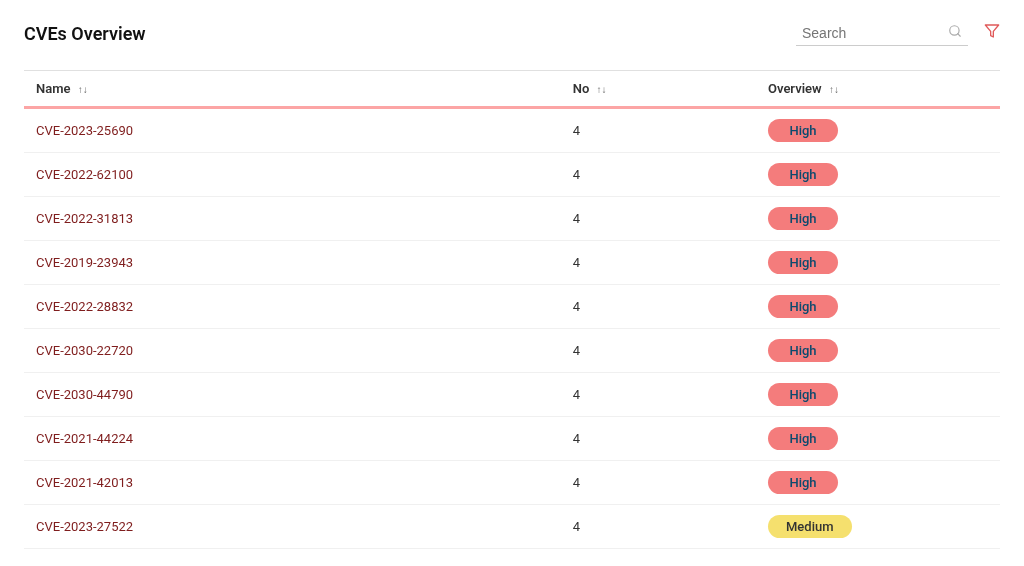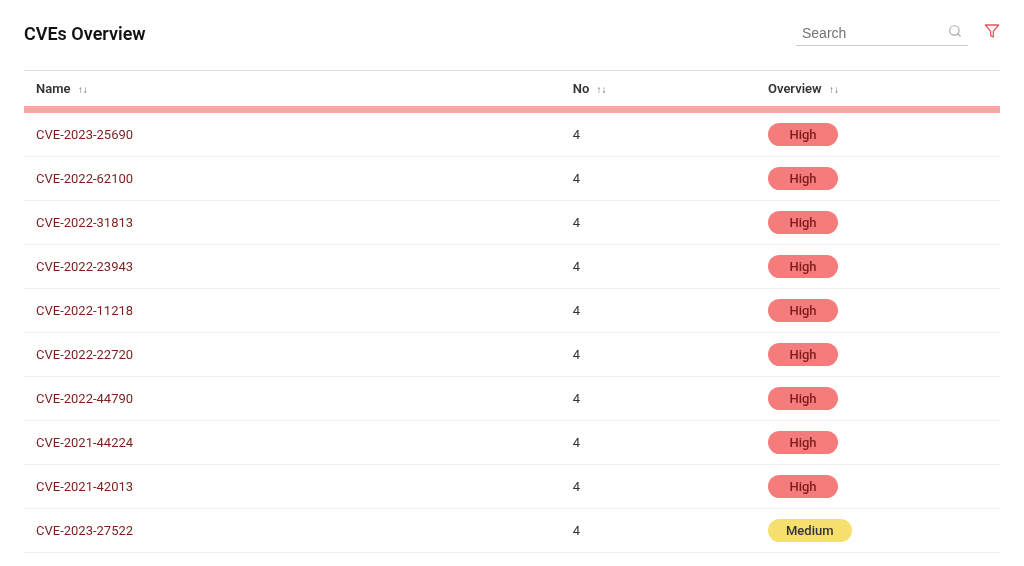--- a/index.html
+++ b/index.html
@@ -71,21 +71,21 @@
       margin-left: 8px;
     }
 
     .table {
       width: 100%;
       border-collapse: collapse;
     }
 
     .table thead tr {
       border-top: 1px solid #e0e0e0;
-      border-bottom: 7px solid #fca5a5;
+      border-bottom: 3px solid #fca5a5;
     }
 
     .table th {
       text-align: left;
       padding: 10px 12px;
       font-weight: 600;
       color: #333;
       font-size: 13px;
       white-space: nowrap;
     }
@@ -125,21 +125,21 @@
       padding: 4px 18px;
       border-radius: 20px;
       font-size: 13px;
       font-weight: 500;
       text-align: center;
       min-width: 70px;
     }
 
     .severity-high {
       background-color: #f47c7c;
-      color: #7f1d1d;
+      color: #0c4a6e;
     }
 
     .severity-medium {
       background-color: #f5e06e;
       color: #333;
     }
   </style>
 </head>
 <body>
 
@@ -191,36 +191,36 @@
           <td class="col-name"><a class="cve-link">CVE-2022-62100</a></td>
           <td class="col-no">4</td>
           <td class="col-severity"><span class="severity-badge severity-high">High</span></td>
         </tr>
         <tr>
           <td class="col-name"><a class="cve-link">CVE-2022-31813</a></td>
           <td class="col-no">4</td>
           <td class="col-severity"><span class="severity-badge severity-high">High</span></td>
         </tr>
         <tr>
-          <td class="col-name"><a class="cve-link">CVE-2022-23943</a></td>
-          <td class="col-no">4</td>
-          <td class="col-severity"><span class="severity-badge severity-high">High</span></td>
-        </tr>
-        <tr>
-          <td class="col-name"><a class="cve-link">CVE-2022-11218</a></td>
-          <td class="col-no">4</td>
-          <td class="col-severity"><span class="severity-badge severity-high">High</span></td>
-        </tr>
-        <tr>
-          <td class="col-name"><a class="cve-link">CVE-2022-22720</a></td>
-          <td class="col-no">4</td>
-          <td class="col-severity"><span class="severity-badge severity-high">High</span></td>
-        </tr>
-        <tr>
-          <td class="col-name"><a class="cve-link">CVE-2022-44790</a></td>
+          <td class="col-name"><a class="cve-link">CVE-2019-23943</a></td>
+          <td class="col-no">4</td>
+          <td class="col-severity"><span class="severity-badge severity-high">High</span></td>
+        </tr>
+        <tr>
+          <td class="col-name"><a class="cve-link">CVE-2022-28832</a></td>
+          <td class="col-no">4</td>
+          <td class="col-severity"><span class="severity-badge severity-high">High</span></td>
+        </tr>
+        <tr>
+          <td class="col-name"><a class="cve-link">CVE-2030-22720</a></td>
+          <td class="col-no">4</td>
+          <td class="col-severity"><span class="severity-badge severity-high">High</span></td>
+        </tr>
+        <tr>
+          <td class="col-name"><a class="cve-link">CVE-2030-44790</a></td>
           <td class="col-no">4</td>
           <td class="col-severity"><span class="severity-badge severity-high">High</span></td>
         </tr>
         <tr>
           <td class="col-name"><a class="cve-link">CVE-2021-44224</a></td>
           <td class="col-no">4</td>
           <td class="col-severity"><span class="severity-badge severity-high">High</span></td>
         </tr>
         <tr>
           <td class="col-name"><a class="cve-link">CVE-2021-42013</a></td>

